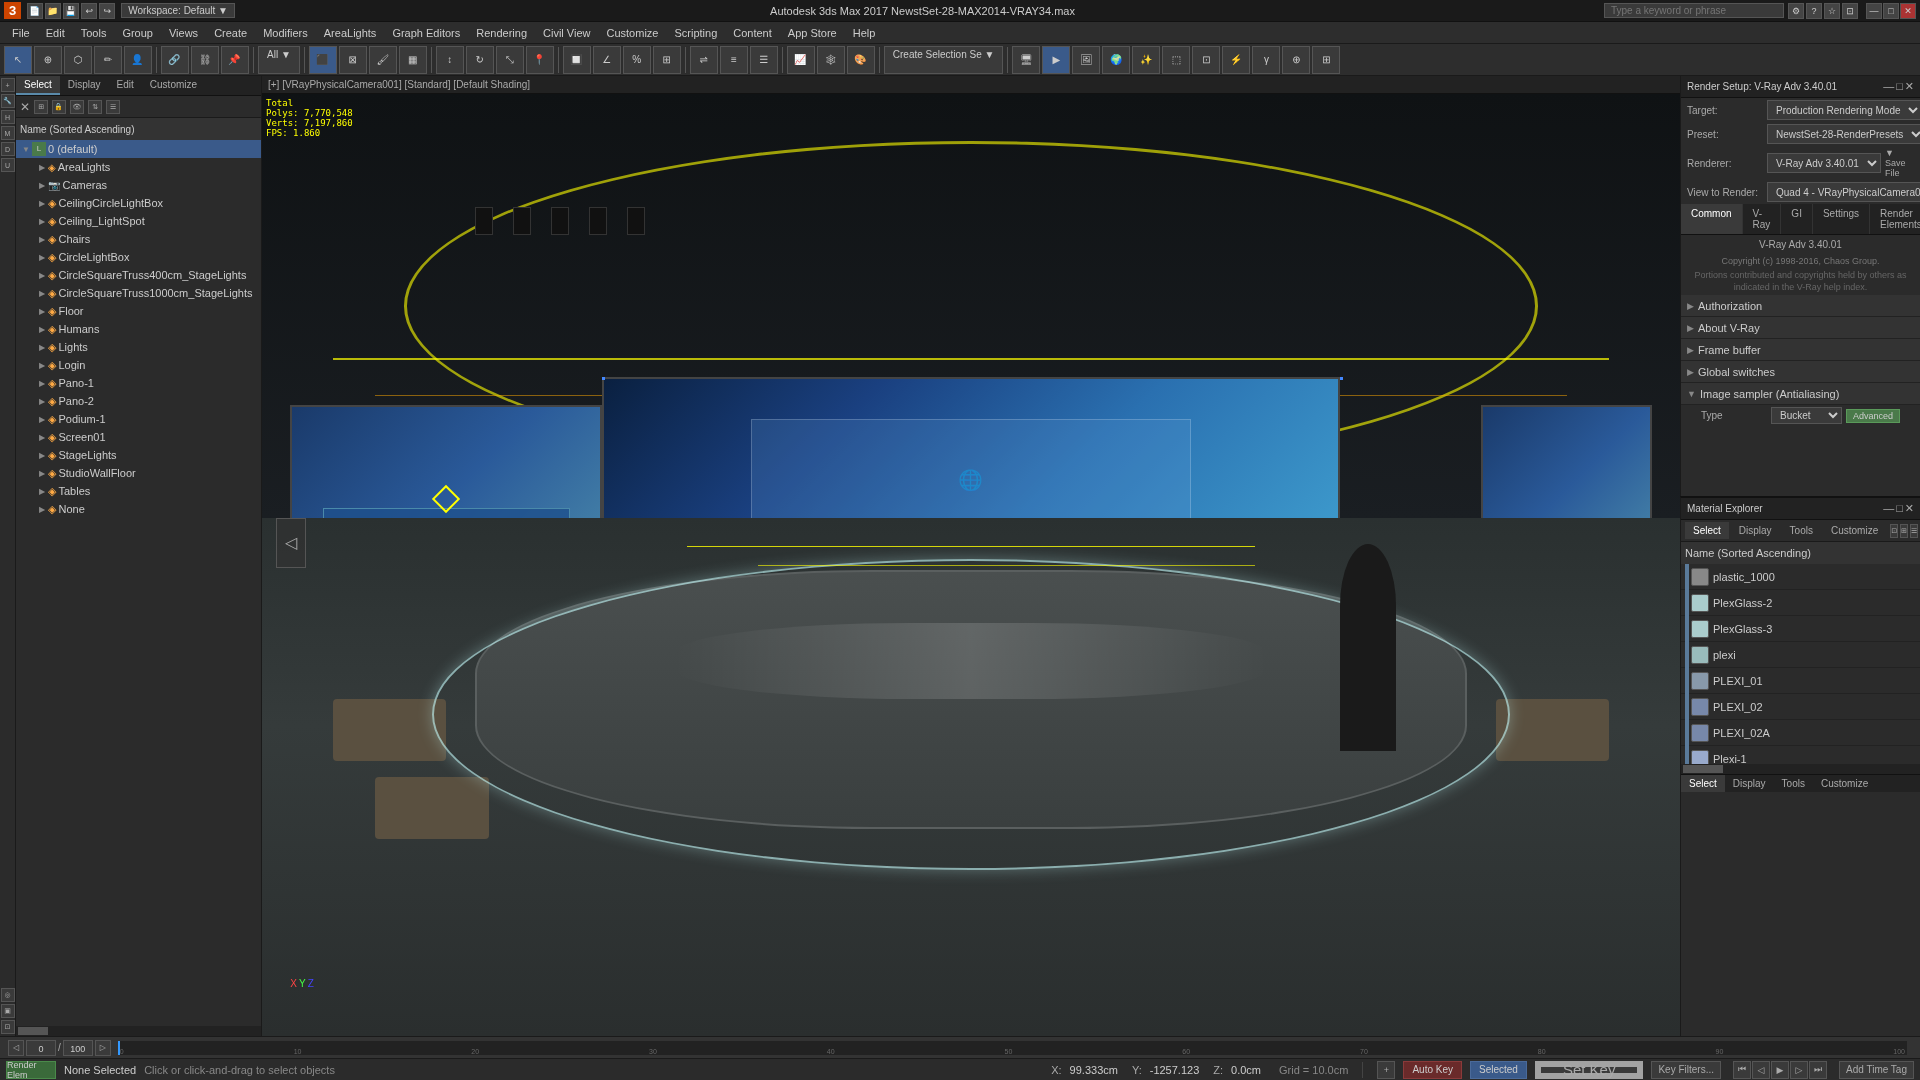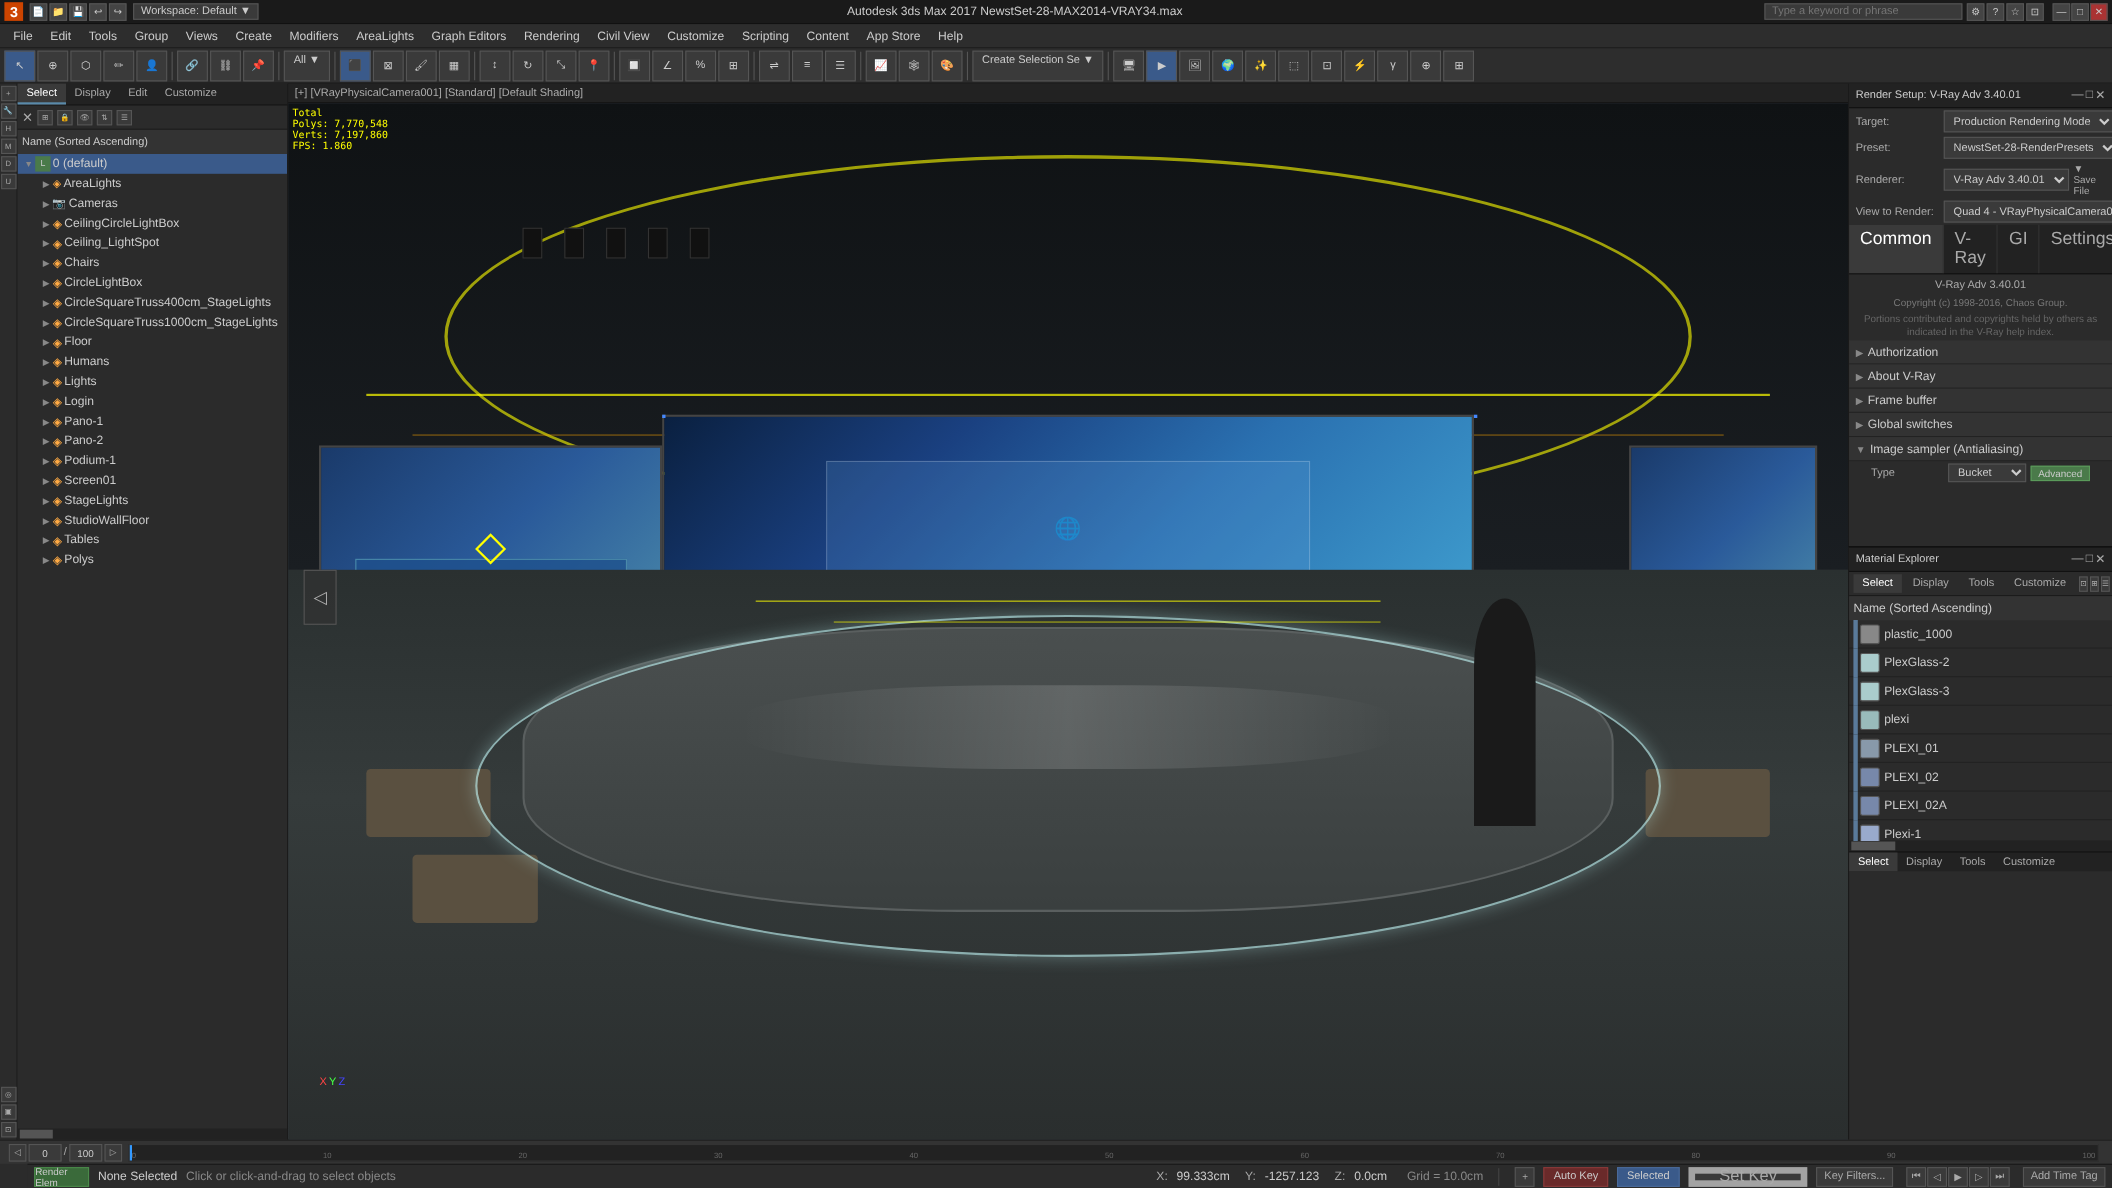--- a/index.html
+++ b/index.html
@@ -43,39 +43,39 @@
     #viewport-header { height: 18px; background: #222; display: flex; align-items: center; padding: 0 6px; font-size: 10px; color: #aaa; border-bottom: 1px solid #111; }
     #viewport-canvas { width: 100%; height: calc(100% - 18px); background: #1e2428; position: relative; overflow: hidden; }
     
     
     #render-panel { width: 240px; background: #2b2b2b; border-left: 1px solid #1a1a1a; display: flex; flex-direction: column; overflow-y: auto; }
     #render-title { height: 22px; background: #222; display: flex; align-items: center; justify-content: space-between; padding: 0 6px; font-size: 11px; color: #ccc; border-bottom: 1px solid #111; }
     .render-row { display: flex; align-items: center; padding: 2px 6px; min-height: 22px; }
     .render-label { color: #aaa; font-size: 10px; width: 80px; flex-shrink: 0; }
     .render-dropdown { background: #3a3a3a; border: 1px solid #555; color: #ccc; font-size: 10px; padding: 1px 4px; flex: 1; height: 20px; }
     .render-tabs { display: flex; background: #222; border-bottom: 1px solid #111; }
-    .render-tab { padding: 4px 10px; font-size: 16px; color: #aaa; cursor: pointer; border-right: 1px solid #333; }
+    .render-tab { padding: 4px 10px; font-size: 10px; color: #aaa; cursor: pointer; border-right: 1px solid #333; }
     .render-tab.active { background: #3a3a3a; color: #fff; }
     .section-header { height: 22px; background: #333; display: flex; align-items: center; padding: 0 6px; font-size: 11px; color: #ccc; cursor: pointer; border-bottom: 1px solid #222; }
     .section-arrow { margin-right: 4px; color: #888; font-size: 9px; }
     .vray-logo { text-align: center; padding: 10px; }
     .vray-version { font-size: 10px; color: #aaa; text-align: center; padding: 4px; }
     
     
     #mat-explorer { width: 240px; background: #2b2b2b; border-left: 1px solid #1a1a1a; display: flex; flex-direction: column; }
     #mat-title { height: 22px; background: #222; display: flex; align-items: center; justify-content: space-between; padding: 0 6px; font-size: 11px; color: #ccc; border-bottom: 1px solid #111; }
     #mat-toolbar { height: 22px; background: #2b2b2b; display: flex; align-items: center; padding: 0 4px; gap: 2px; border-bottom: 1px solid #1a1a1a; }
     #mat-header { height: 22px; background: #333; display: flex; align-items: center; padding: 0 4px; font-size: 11px; color: #ccc; }
     .mat-item { display: flex; align-items: center; height: 26px; padding: 0 4px; border-bottom: 1px solid #222; cursor: pointer; }
     .mat-name { font-size: 11px; color: #ccc; }
     
     
     #bottom-area { height: 44px; background: #2b2b2b; border-top: 1px solid #1a1a1a; display: flex; flex-direction: column; }
     #timeline { height: 22px; background: #333; display: flex; align-items: center; padding: 0 4px; }
-    #status-bar { height: 22px; background: #2b2b2b; display: flex; align-items: center; padding: 0 6px; border-top: 1px solid #1a1a1a; gap: 8px; margin-left: 25px; }
+    #status-bar { height: 22px; background: #2b2b2b; display: flex; align-items: center; padding: 0 6px; border-top: 1px solid #1a1a1a; gap: 8px; }
     
     
     ::-webkit-scrollbar { width: 8px; height: 8px; }
     ::-webkit-scrollbar-track { background: #2b2b2b; }
     ::-webkit-scrollbar-thumb { background: #555; }
     
     
     #scene-tabs { display: flex; background: #222; border-bottom: 1px solid #111; }
     .scene-tab { padding: 3px 8px; font-size: 10px; color: #aaa; cursor: pointer; }
     .scene-tab.active { background: #3a3a3a; color: #fff; border-bottom: 2px solid #5a8aaa; }
@@ -326,21 +326,21 @@
         <span class="tree-label">StudioWallFloor</span>
       </div>
       <div class="tree-item" style="padding-left:20px;">
         <span class="tree-expand">▶</span>
         <span style="color:#ffaa44;margin-right:2px;">◈</span>
         <span class="tree-label">Tables</span>
       </div>
       <div class="tree-item" style="padding-left:20px;">
         <span class="tree-expand">▶</span>
         <span style="color:#ffaa44;margin-right:2px;">◈</span>
-        <span class="tree-label">Polys</span>
+        <span class="tree-label">None</span>
       </div>
     </div>
 
     <div style="height:10px;background:#222;display:flex;align-items:center;">
       <div style="width:30px;height:8px;background:#555;margin-left:2px;"></div>
     </div>
   </div>
 
   <div id="viewport">
     <div id="viewport-header">

